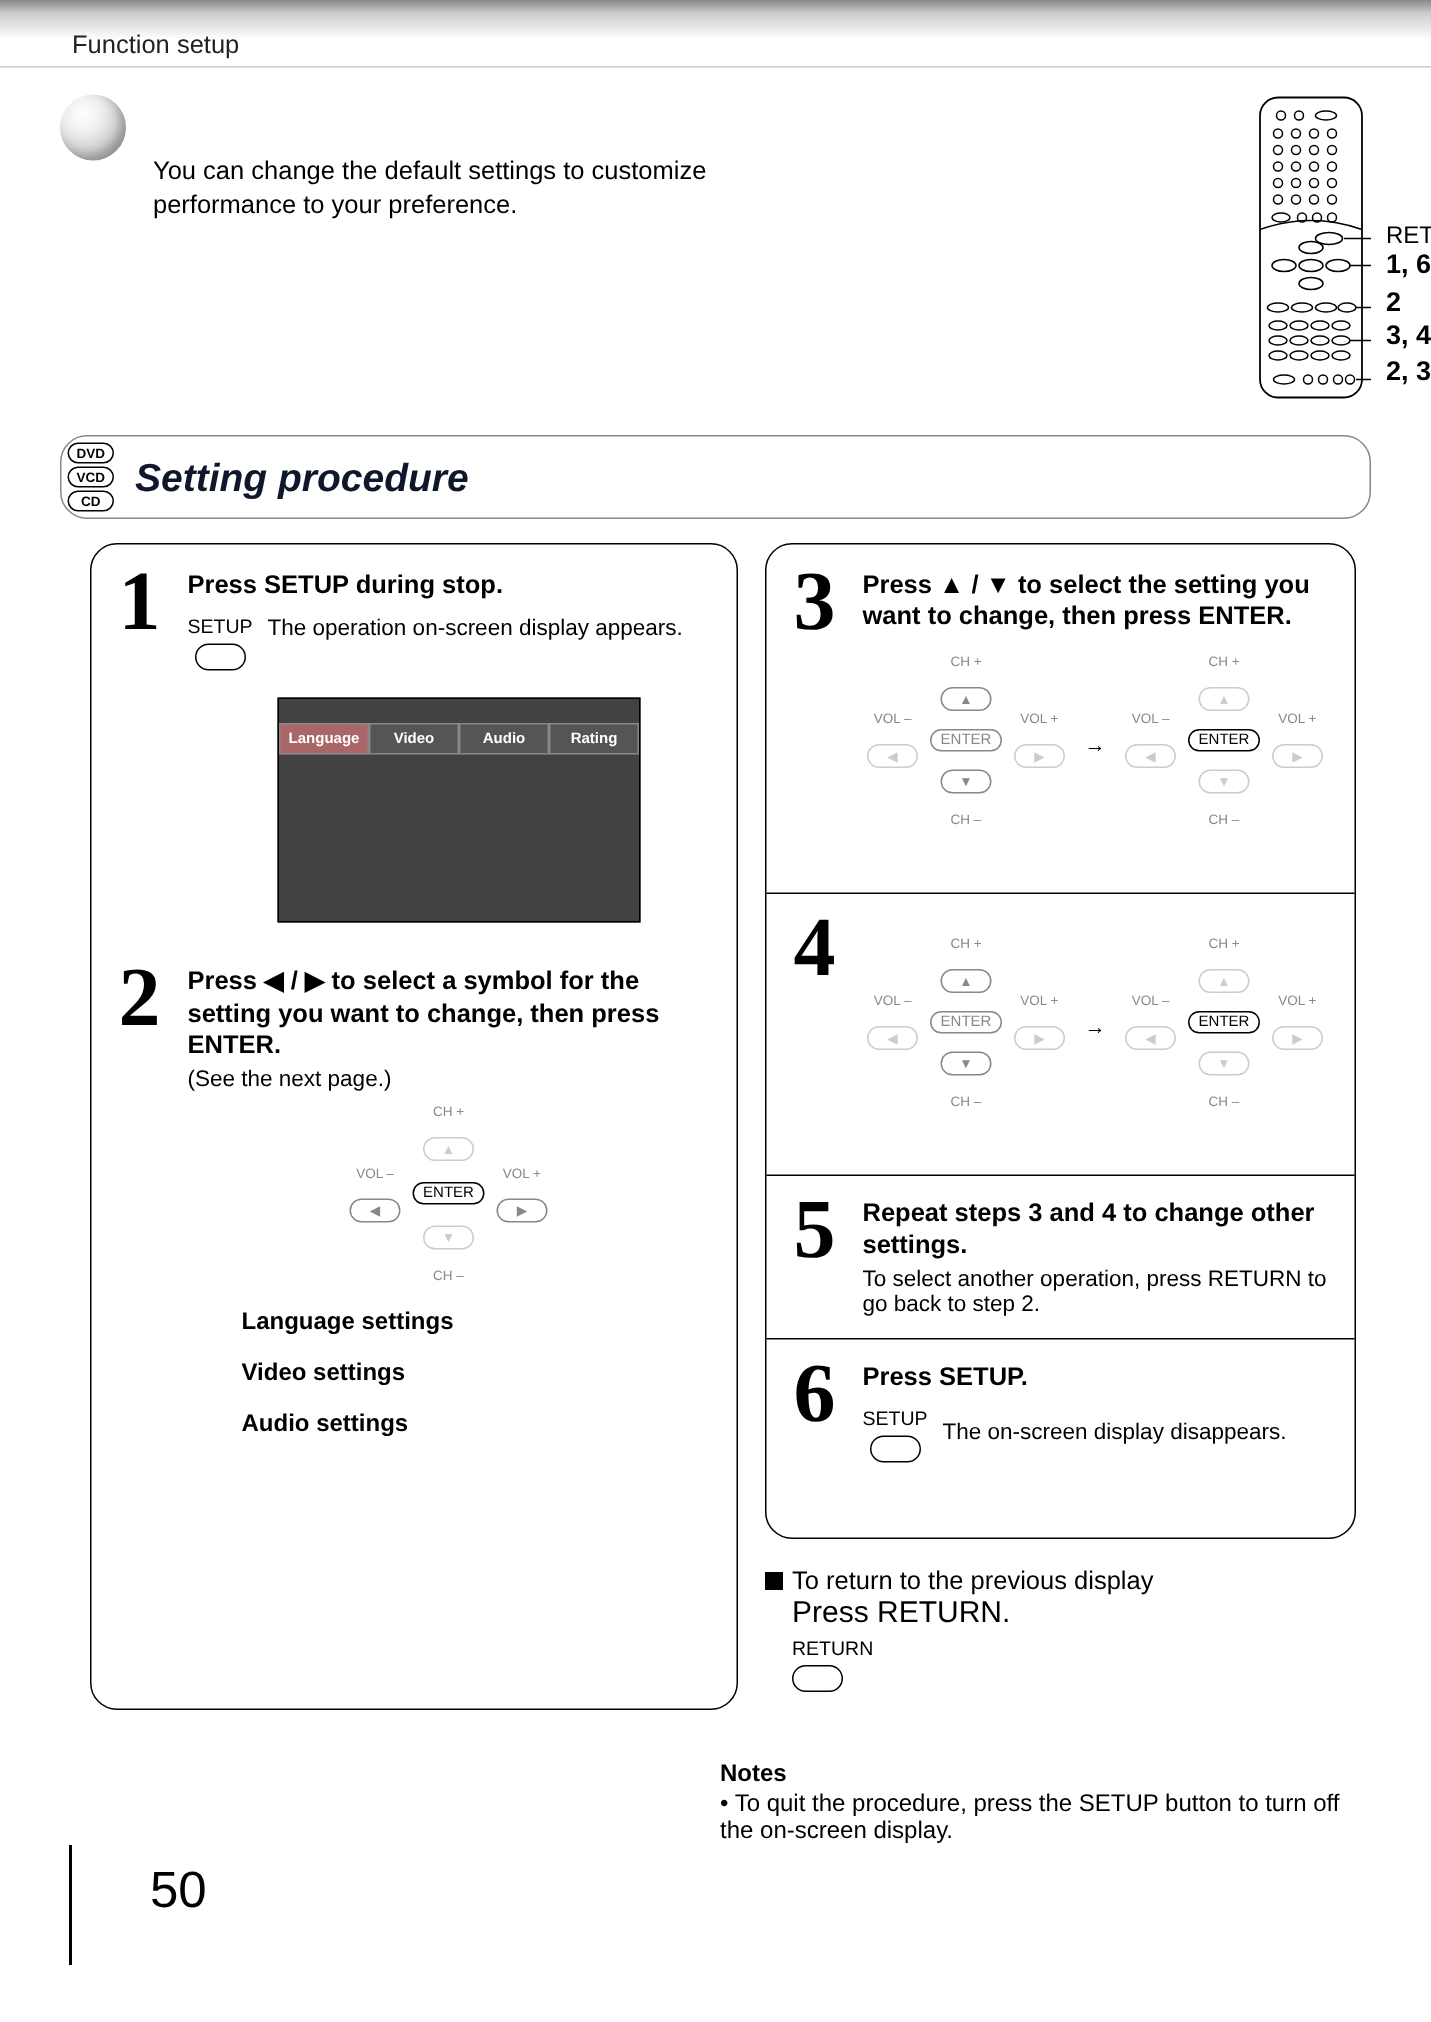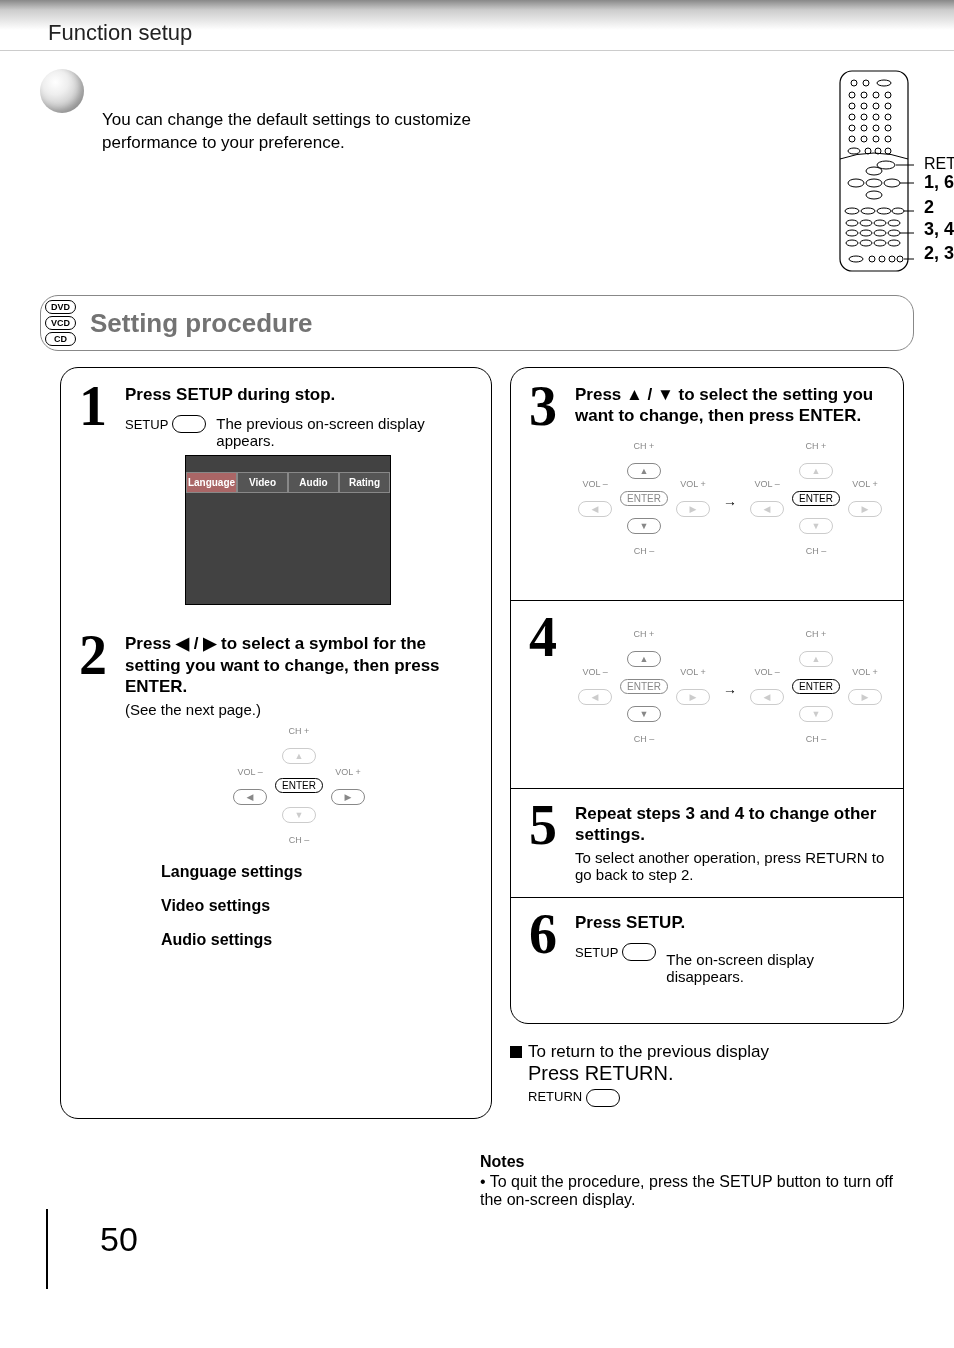--- a/index.html
+++ b/index.html
@@ -6,21 +6,21 @@
   body {
     font-family: Arial, Helvetica, sans-serif;
     background: #fff;
     width: 954px;
     margin: 0 auto;
     color: #000;
   }
   .page-header {
     background: linear-gradient(to bottom, #888 0%, #ccc 20%, #fff 60%);
     padding: 20px 0 4px 48px;
-    font-size: 22px;
+    font-size: 17px;
     color: #222;
     border-bottom: 1px solid #ccc;
     margin-bottom: 18px;
   }
   .lead-row {
     display: flex;
     padding: 0 40px;
     gap: 44px;
   }
   .lead-left { display: flex; gap: 18px; flex: 1; }
@@ -50,21 +50,21 @@
   .badge-oval {
     border: 1px solid #000;
     border-radius: 10px;
     font-size: 9px;
     font-weight: bold;
     color: #000;
     padding: 0 5px;
     line-height: 12px;
     text-align: center;
   }
-  .section-title { font-size: 26px; font-weight: bold; color: #737373; }
+  .section-title { font-size: 26px; font-weight: bold; font-style: italic; color: #0f172a; }
   .columns {
     display: flex;
     gap: 18px;
     padding: 0 50px 20px 60px;
   }
   .col {
     border: 1px solid #000;
     border-radius: 18px;
     flex: 1;
     padding: 16px 18px 24px 18px;
@@ -84,24 +84,24 @@
   .step-note { font-size: 15px; margin-top: 4px; }
   .small-note { font-size: 15px; }
   .btn-oval {
     display: inline-block;
     border: 1px solid #000;
     border-radius: 12px;
     background: #fff;
     padding: 2px 16px;
     height: 18px;
   }
-  .btn-group { display: flex; flex-direction: row; align-items: center; gap: 4px; margin: 4px 0 12px 0; }
+  .btn-group { display: flex; flex-direction: column; align-items: center; gap: 4px; margin: 4px 0 12px 0; }
   .btn-lbl { font-size: 13px; }
   .osd {
-    width: 206px;
+    width: 242px;
     height: 150px;
     background: #424242;
     border: 1px solid #000;
     margin: 6px 0 14px 60px;
   }
   .osd-tabs { display: flex; width: 100%; }
   .osd-tab {
     flex: 1;
     font-size: 10px;
     color: #fff;
@@ -263,21 +263,21 @@
   <div class="col">
     <div class="step">
       <div class="bignum">1</div>
       <div class="step-body">
         <div class="step-title">Press SETUP during stop.</div>
         <div class="row-inline">
           <div class="btn-group">
             <span class="btn-lbl">SETUP</span>
             <span class="btn-oval"></span>
           </div>
-          <div class="step-note" style="flex:1">The previous on-screen display appears.</div>
+          <div class="step-note" style="flex:1">The operation on-screen display appears.</div>
         </div>
         <div class="osd">
           <div style="height:16px"></div>
           <div class="osd-tabs">
             <div class="osd-tab active">Language</div>
             <div class="osd-tab">Video</div>
             <div class="osd-tab">Audio</div>
             <div class="osd-tab">Rating</div>
           </div>
         </div>

